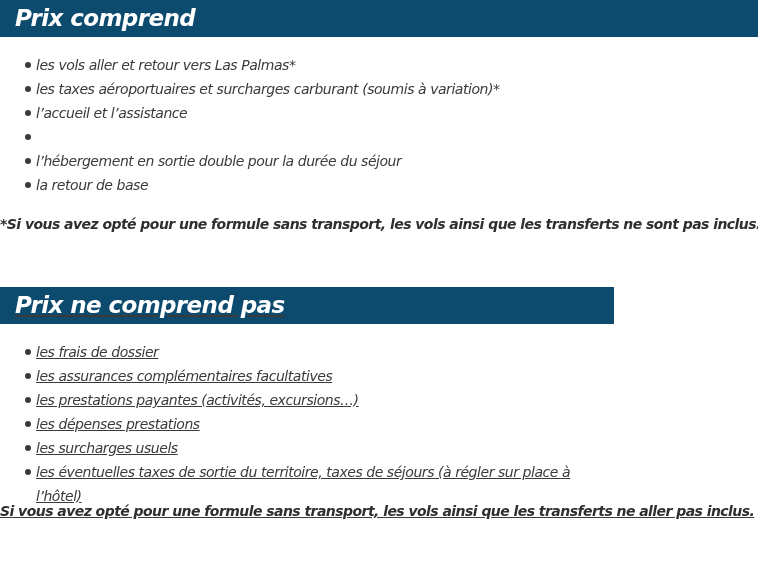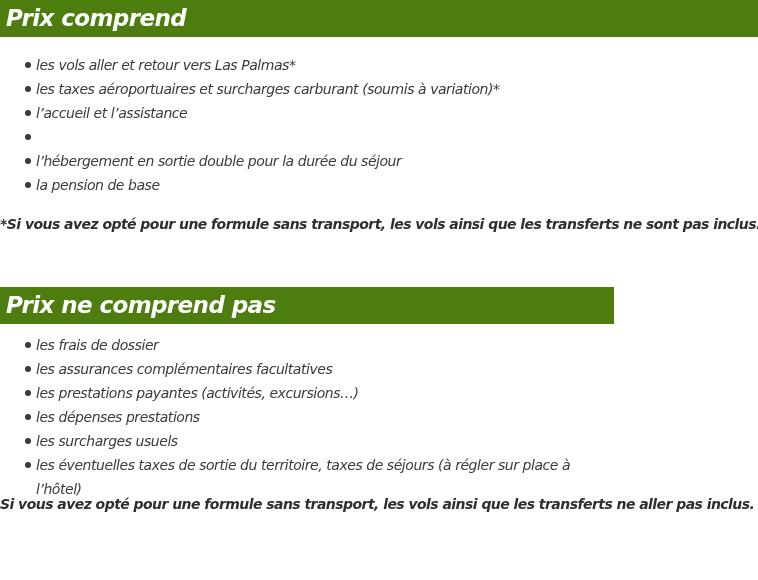--- a/index.html
+++ b/index.html
@@ -1,19 +1,19 @@
 <!DOCTYPE html>
 <html><head>
 <meta charset="utf-8">
 <style>
   html, body { margin:0; padding:0; background:#ffffff; }
   body { width:758px; height:580px; overflow:hidden; font-family:"DejaVu Sans", sans-serif; color:#3a3a3a; }
   .section-header {
-    background:#4d7c0f; color:#ffffff; height:37px; line-height:37px;
-    padding-left:6px; font-style:italic; font-weight:bold; font-size:23px;
+    background:#0c4a6e; color:#ffffff; height:37px; line-height:37px;
+    padding-left:15px; font-style:italic; font-weight:bold; font-size:23px;
     letter-spacing:-0.6px;
   }
   ul.items { list-style:none; margin:0; padding:0; }
   ul.items li {
     position:relative; padding-left:36px; height:24px; line-height:24px;
     font-style:italic; font-size:14px; letter-spacing:-0.45px; color:#3a3a3a;
   }
   ul.items li .bullet {
     position:absolute; left:25px; top:9px; width:6px; height:6px; border-radius:50%; background:#3a3a3a;
   }
@@ -26,28 +26,28 @@
 <body>
 
 <div style="position:absolute; top:0; left:0; width:758px;">
   <div class="section-header">Prix comprend</div>
   <ul class="items" style="margin-top:16px;">
     <li><span class="bullet"></span><span>les vols aller et retour vers Las Palmas*</span></li>
     <li><span class="bullet"></span><span>les taxes aéroportuaires et surcharges carburant (soumis à variation)*</span></li>
     <li><span class="bullet"></span><span>l’accueil et l’assistance</span></li>
     <li><span class="bullet"></span></li>
     <li><span class="bullet"></span><span>l’hébergement en sortie double pour la durée du séjour</span></li>
-    <li><span class="bullet"></span><span>la pension de base</span></li>
+    <li><span class="bullet"></span><span>la retour de base</span></li>
   </ul>
   <div class="note" style="margin-top:19px;">*Si vous avez opté pour une formule sans transport, les vols ainsi que les transferts ne sont pas inclus.</div>
 </div>
 
-<div style="position:absolute; top:287px; left:0; width:614px;">
+<div style="position:absolute; top:287px; left:0; width:614px;text-decoration:underline;">
   <div class="section-header">Prix ne comprend pas</div>
-  <ul class="items" style="margin-top:9px;">
+  <ul class="items" style="margin-top:16px;">
     <li><span class="bullet"></span><span>les frais de dossier</span></li>
     <li><span class="bullet"></span><span>les assurances complémentaires facultatives</span></li>
     <li><span class="bullet"></span><span>les prestations payantes (activités, excursions…)</span></li>
     <li><span class="bullet"></span><span>les dépenses prestations</span></li>
     <li><span class="bullet"></span><span>les surcharges usuels</span></li>
     <li><span class="bullet"></span><span>les éventuelles taxes de sortie du territoire, taxes de séjours (à régler sur place à l’hôtel)</span></li>
   </ul>
   <div class="note" style="margin-top:19px;">Si vous avez opté pour une formule sans transport, les vols ainsi que les transferts ne aller pas inclus.</div>
 </div>
 

